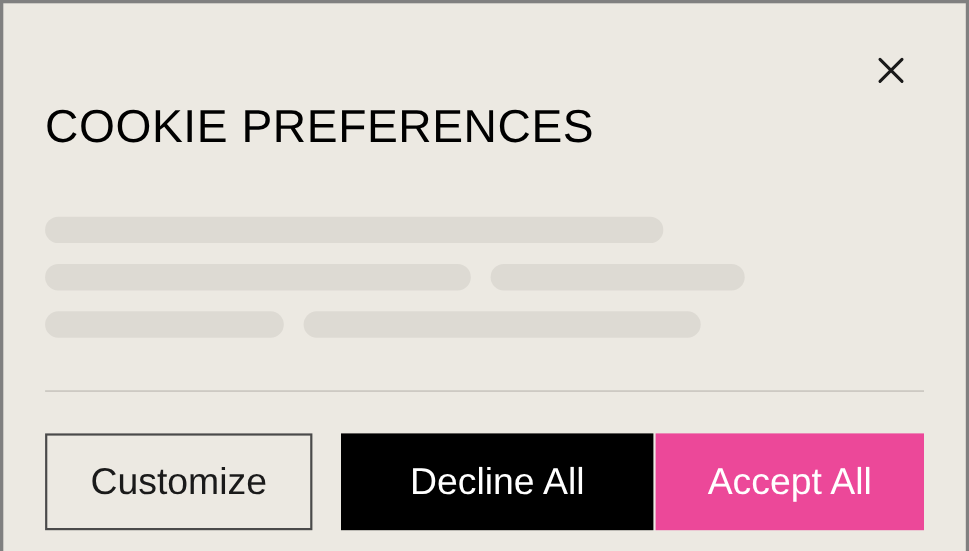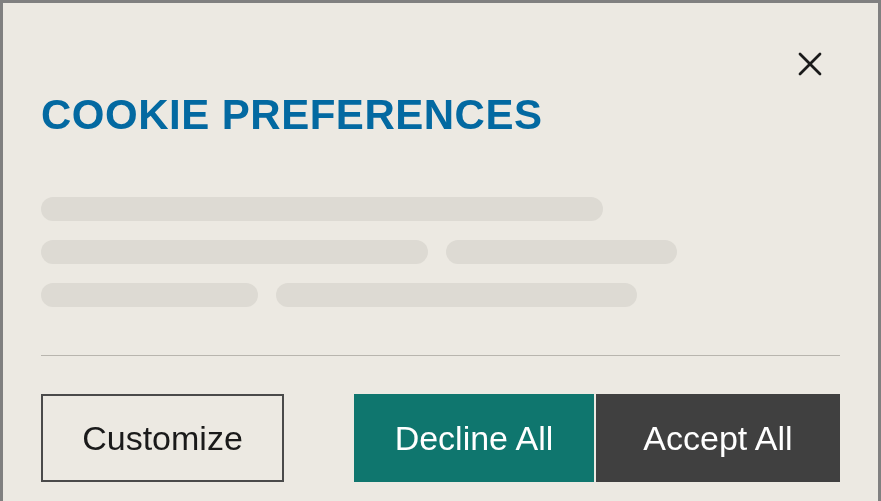--- a/index.html
+++ b/index.html
@@ -35,23 +35,23 @@
       display: flex;
       align-items: center;
       justify-content: center;
     }
     .close-btn svg {
       width: 30px;
       height: 30px;
     }
     .title {
       font-size: 42px;
-      font-weight: 700;
+      font-weight: 400;
       letter-spacing: 0.5px;
-      color: #0369a1;
+      color: #000000;
       margin-top: 50px;
       margin-bottom: 58px;
     }
     .skeleton-container {
       display: flex;
       flex-wrap: wrap;
       gap: 19px 18px;
       margin-bottom: 48px;
     }
     .skeleton {
@@ -88,27 +88,27 @@
     .btn-customize {
       width: 243px;
       background: transparent;
       border: 2px solid #4a4a4a;
       color: #1a1a1a;
     }
     .spacer {
       flex: 1;
     }
     .btn-decline {
-      width: 240px;
-      background: #0f766e;
+      width: 284px;
+      background: #000000;
       color: #ffffff;
     }
     .btn-accept {
       width: 244px;
-      background: #404040;
+      background: #ec4899;
       color: #ffffff;
     }
   </style>
 </head>
 <body>
 
 <div class="modal">
   <button class="close-btn">
     <span>
       <svg viewBox="0 0 24 24" fill="none" stroke="#1a1a1a" stroke-width="2.2" stroke-linecap="round">

